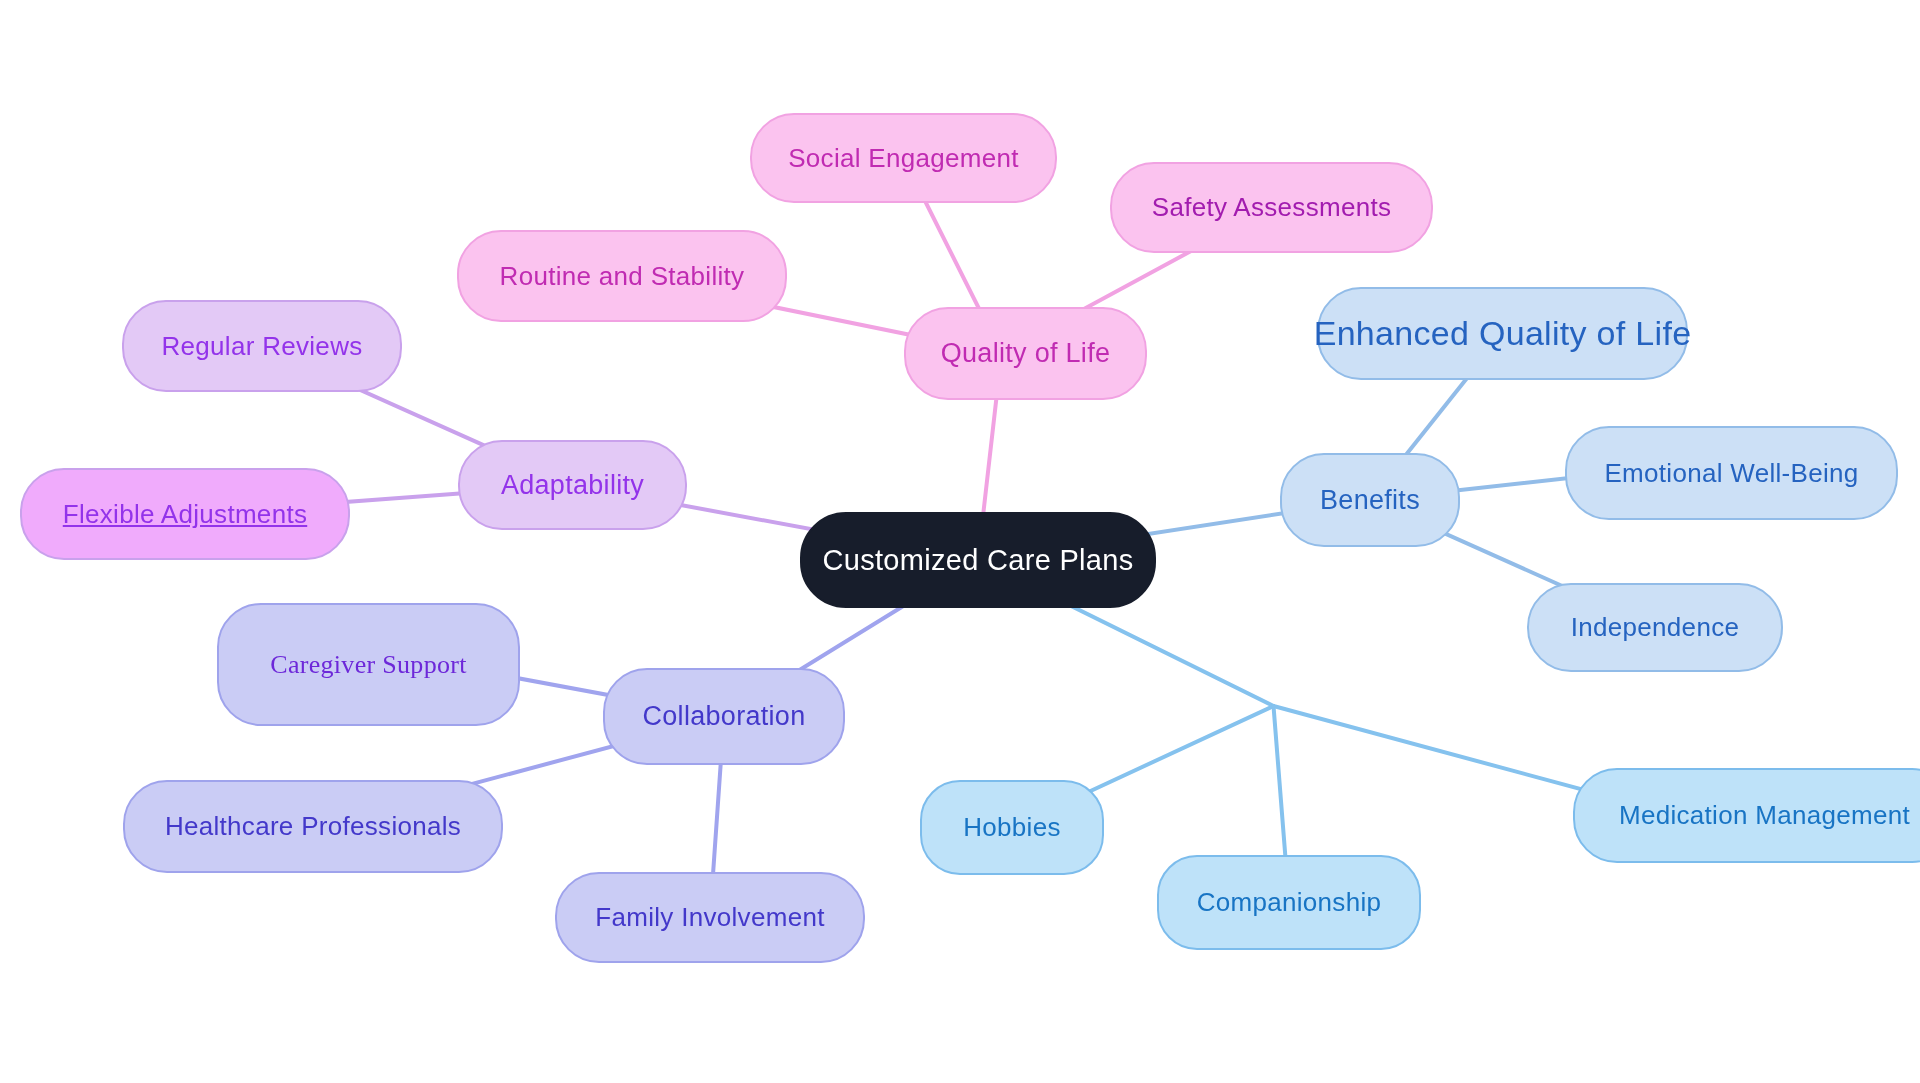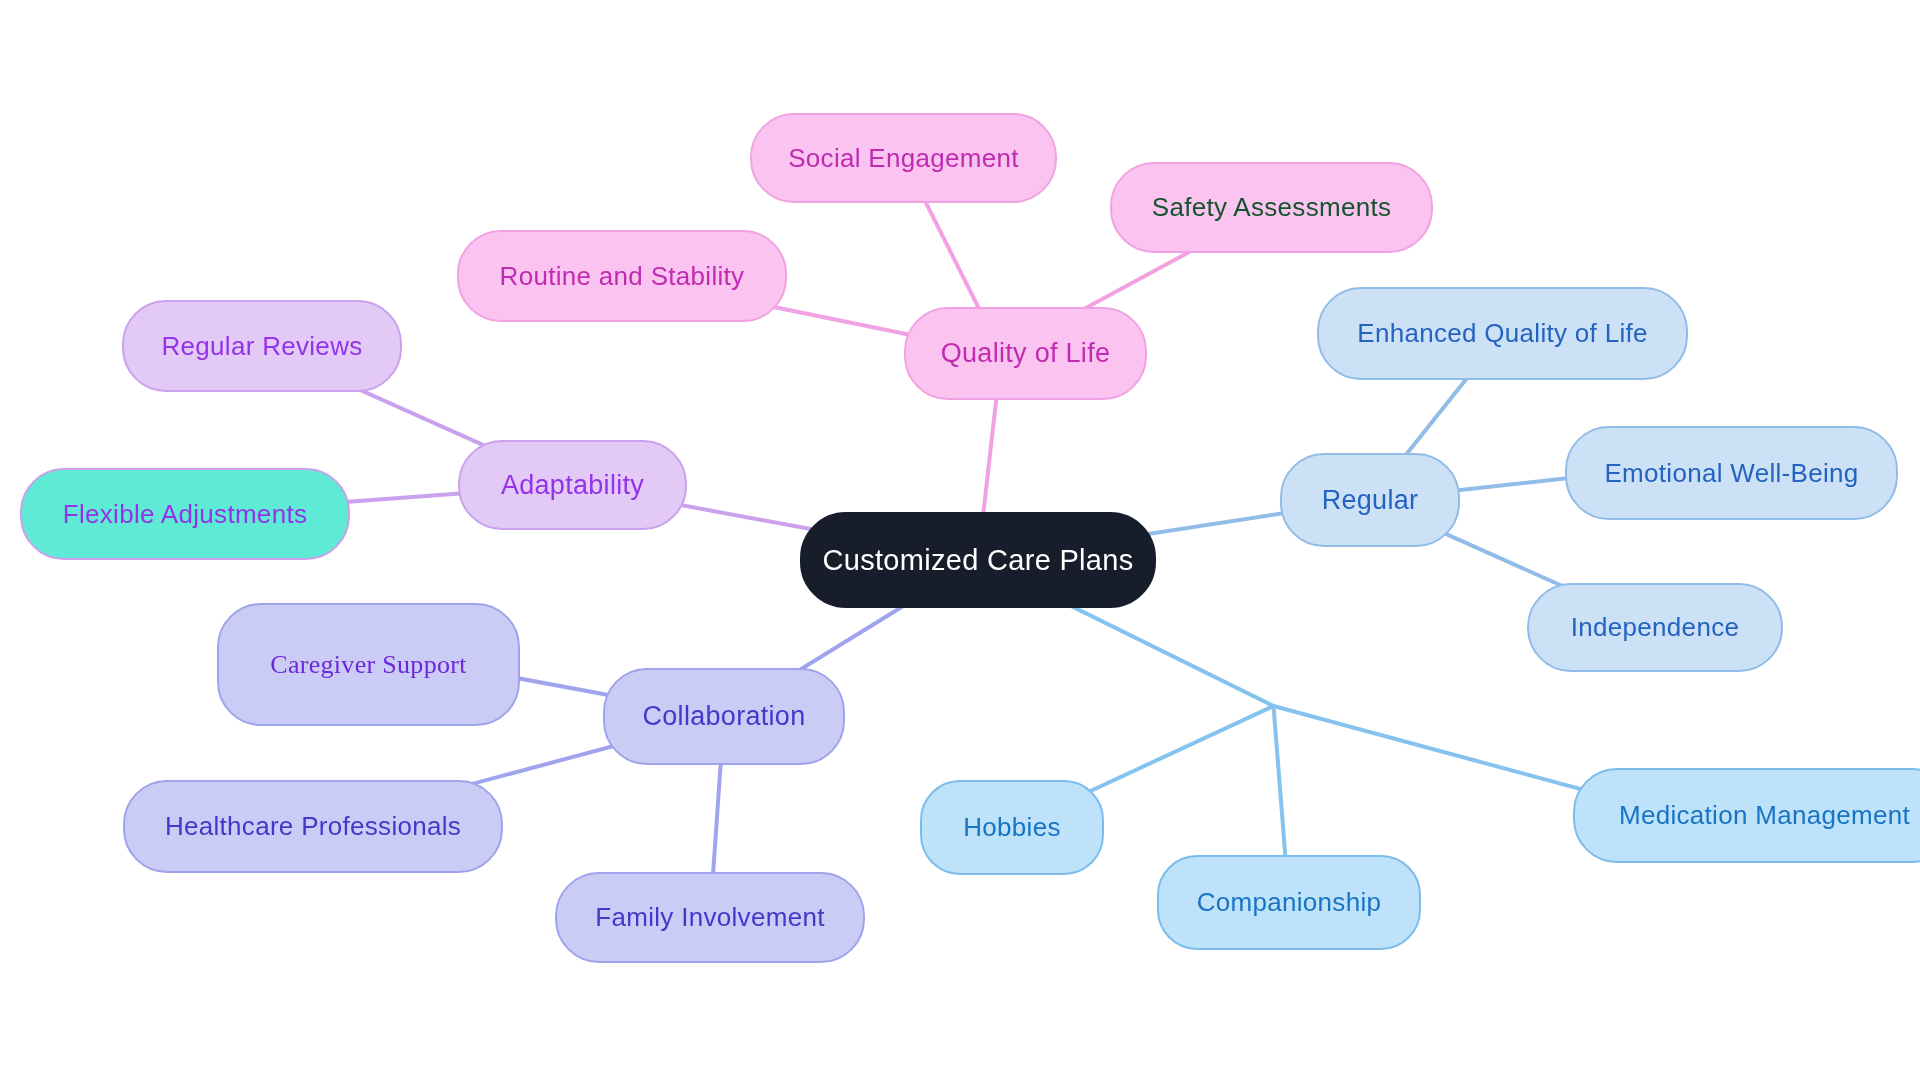--- a/index.html
+++ b/index.html
@@ -62,27 +62,27 @@
       <line x1="724" y1="716.5" x2="710" y2="917.5" stroke="#A0A4EE" stroke-width="4" stroke-linecap="round"></line>
       <line x1="978" y1="560" x2="1273.5" y2="706" stroke="#85C2EE" stroke-width="4" stroke-linecap="round"></line>
       <line x1="1273.5" y1="706" x2="1012" y2="827.5" stroke="#85C2EE" stroke-width="4" stroke-linecap="round"></line>
       <line x1="1273.5" y1="706" x2="1289" y2="902.5" stroke="#85C2EE" stroke-width="4" stroke-linecap="round"></line>
       <line x1="1273.5" y1="706" x2="1678.5" y2="815.5" stroke="#85C2EE" stroke-width="4" stroke-linecap="round"></line>
     </svg>
 
 <div class="node" style="left: 800px; top: 512px; width: 356px; height: 96px; background: rgb(23, 29, 43); border-color: rgb(23, 29, 43); color: rgb(255, 255, 255); font-size: 29px; border-radius: 46px;">Customized Care Plans</div>
     <div class="node" style="left: 904px; top: 307px; width: 243px; height: 93px; background: rgb(251, 195, 239); border-color: rgb(241, 162, 226); color: rgb(192, 43, 178); font-size: 27px; border-radius: 44px;">Quality of Life</div>
     <div class="node" style="left: 750px; top: 113px; width: 307px; height: 90px; background: rgb(251, 195, 239); border-color: rgb(241, 162, 226); color: rgb(192, 43, 178); font-size: 26px; border-radius: 44px;">Social Engagement</div>
-    <div class="node" style="left: 1110px; top: 162px; width: 323px; height: 91px; background: rgb(251, 195, 239); border-color: rgb(241, 162, 226); color: #14532d; font-size: 26px; border-radius: 44px;">Safety Assessments</div>
+    <div class="node" style="left: 1110px; top: 162px; width: 323px; height: 91px; background: rgb(251, 195, 239); border-color: rgb(241, 162, 226); color: #a21caf; font-size: 26px; border-radius: 44px;">Safety Assessments</div>
     <div class="node" style="left: 457px; top: 230px; width: 330px; height: 92px; background: rgb(251, 195, 239); border-color: rgb(241, 162, 226); color: rgb(192, 43, 178); font-size: 26px; border-radius: 44px;">Routine and Stability</div>
     <div class="node" style="left: 458px; top: 440px; width: 229px; height: 90px; background: rgb(227, 201, 246); border-color: rgb(201, 161, 236); color: rgb(147, 51, 234); font-size: 27px; border-radius: 44px; text-align: right;">Adaptability</div>
     <div class="node" style="left: 122px; top: 300px; width: 280px; height: 92px; background: rgb(227, 201, 246); border-color: rgb(201, 161, 236); color: rgb(147, 51, 234); font-size: 26px; border-radius: 44px;">Regular Reviews</div>
-    <div class="node" style="left: 20px; top: 468px; width: 330px; height: 92px; background: #5eead4; border-color: rgb(201, 161, 236); color: rgb(147, 51, 234); font-size: 26px; border-radius: 44px;">Flexible Adjustments</div>
-    <div class="node" style="left: 1280px; top: 453px; width: 180px; height: 94px; background: rgb(204, 224, 246); border-color: rgb(146, 188, 232); color: rgb(37, 99, 192); font-size: 27px; border-radius: 44px;">Regular</div>
-    <div class="node" style="left: 1317px; top: 287px; width: 371px; height: 93px; background: rgb(204, 224, 246); border-color: rgb(146, 188, 232); color: rgb(37, 99, 192); font-size: 26px; border-radius: 44px;">Enhanced Quality of Life</div>
+    <div class="node" style="left: 20px; top: 468px; width: 330px; height: 92px; background: #f0abfc; border-color: rgb(201, 161, 236); color: rgb(147, 51, 234); font-size: 26px; border-radius: 44px; text-decoration: underline;">Flexible Adjustments</div>
+    <div class="node" style="left: 1280px; top: 453px; width: 180px; height: 94px; background: rgb(204, 224, 246); border-color: rgb(146, 188, 232); color: rgb(37, 99, 192); font-size: 27px; border-radius: 44px;">Benefits</div>
+    <div class="node" style="left: 1317px; top: 287px; width: 371px; height: 93px; background: rgb(204, 224, 246); border-color: rgb(146, 188, 232); color: rgb(37, 99, 192); font-size: 34px; border-radius: 44px;">Enhanced Quality of Life</div>
     <div class="node" style="left: 1565px; top: 426px; width: 333px; height: 94px; background: rgb(204, 224, 246); border-color: rgb(146, 188, 232); color: rgb(37, 99, 192); font-size: 26px; border-radius: 44px;">Emotional Well-Being</div>
     <div class="node" style="left: 1527px; top: 583px; width: 256px; height: 89px; background: rgb(204, 224, 246); border-color: rgb(146, 188, 232); color: rgb(37, 99, 192); font-size: 26px; border-radius: 44px;">Independence</div>
     <div class="node" style="left: 603px; top: 668px; width: 242px; height: 97px; background: rgb(202, 204, 245); border-color: rgb(159, 163, 236); color: rgb(67, 56, 202); font-size: 27px; border-radius: 44px;">Collaboration</div>
     <div class="node" style="left: 217px; top: 603px; width: 303px; height: 123px; background: rgb(202, 204, 245); border-color: rgb(159, 163, 236); color: #6d28d9; font-size: 26px; border-radius: 44px; font-family: Liberation Serif, serif;">Caregiver Support</div>
     <div class="node" style="left: 123px; top: 780px; width: 380px; height: 93px; background: rgb(202, 204, 245); border-color: rgb(159, 163, 236); color: rgb(67, 56, 202); font-size: 26px; border-radius: 44px; text-align: center;">Healthcare Professionals</div>
     <div class="node" style="left: 555px; top: 872px; width: 310px; height: 91px; background: rgb(202, 204, 245); border-color: rgb(159, 163, 236); color: rgb(67, 56, 202); font-size: 26px; border-radius: 44px;">Family Involvement</div>
     <div class="node" style="left: 920px; top: 780px; width: 184px; height: 95px; background: rgb(190, 226, 249); border-color: rgb(124, 188, 236); color: rgb(24, 116, 196); font-size: 26px; border-radius: 40px;">Hobbies</div>
     <div class="node" style="left: 1157px; top: 855px; width: 264px; height: 95px; background: rgb(190, 226, 249); border-color: rgb(124, 188, 236); color: rgb(24, 116, 196); font-size: 26px; border-radius: 40px;">Companionship</div>
     <div class="node" style="left: 1573px; top: 768px; width: 383px; height: 95px; background: rgb(190, 226, 249); border-color: rgb(124, 188, 236); color: rgb(24, 116, 196); font-size: 26px; border-radius: 44px;">Medication Management</div>
   </div>

